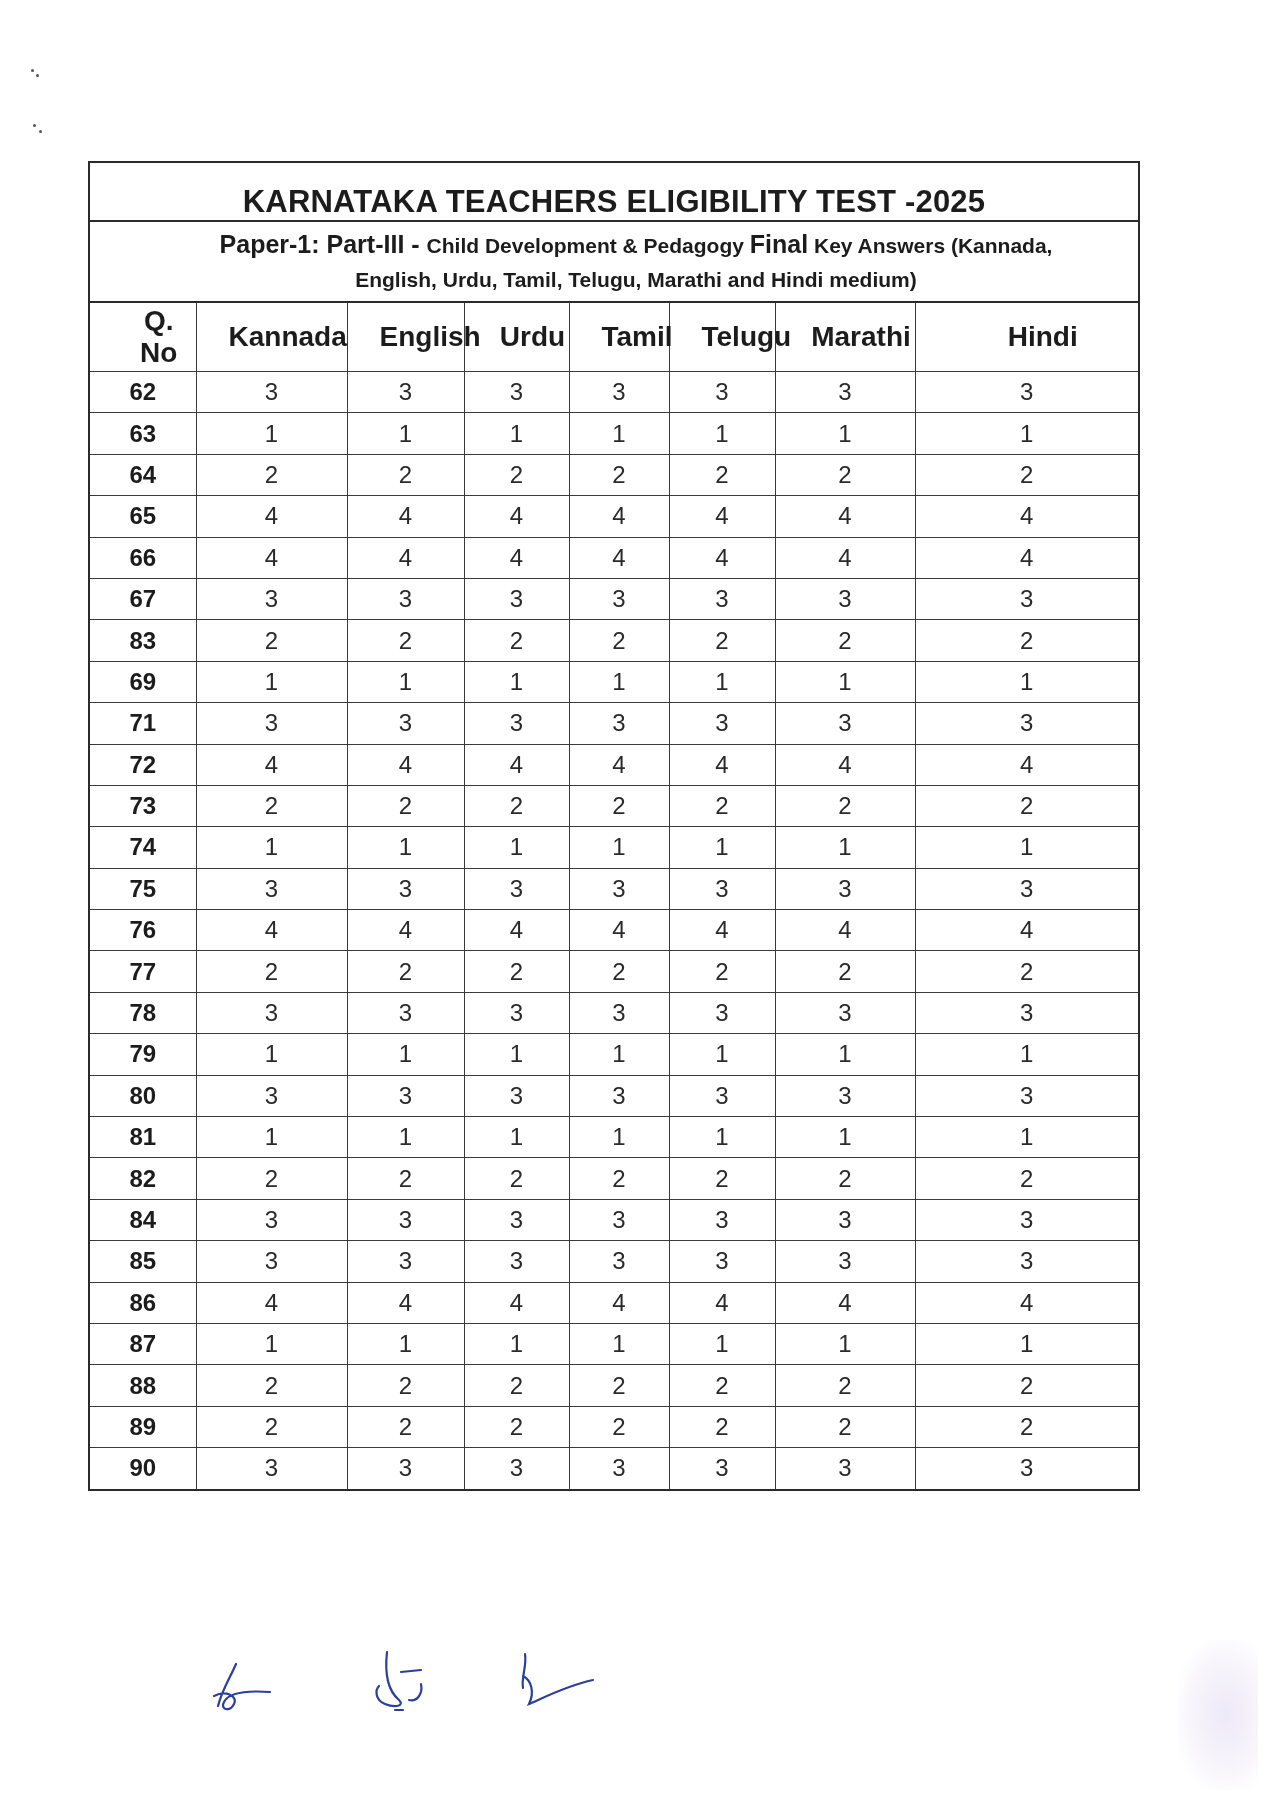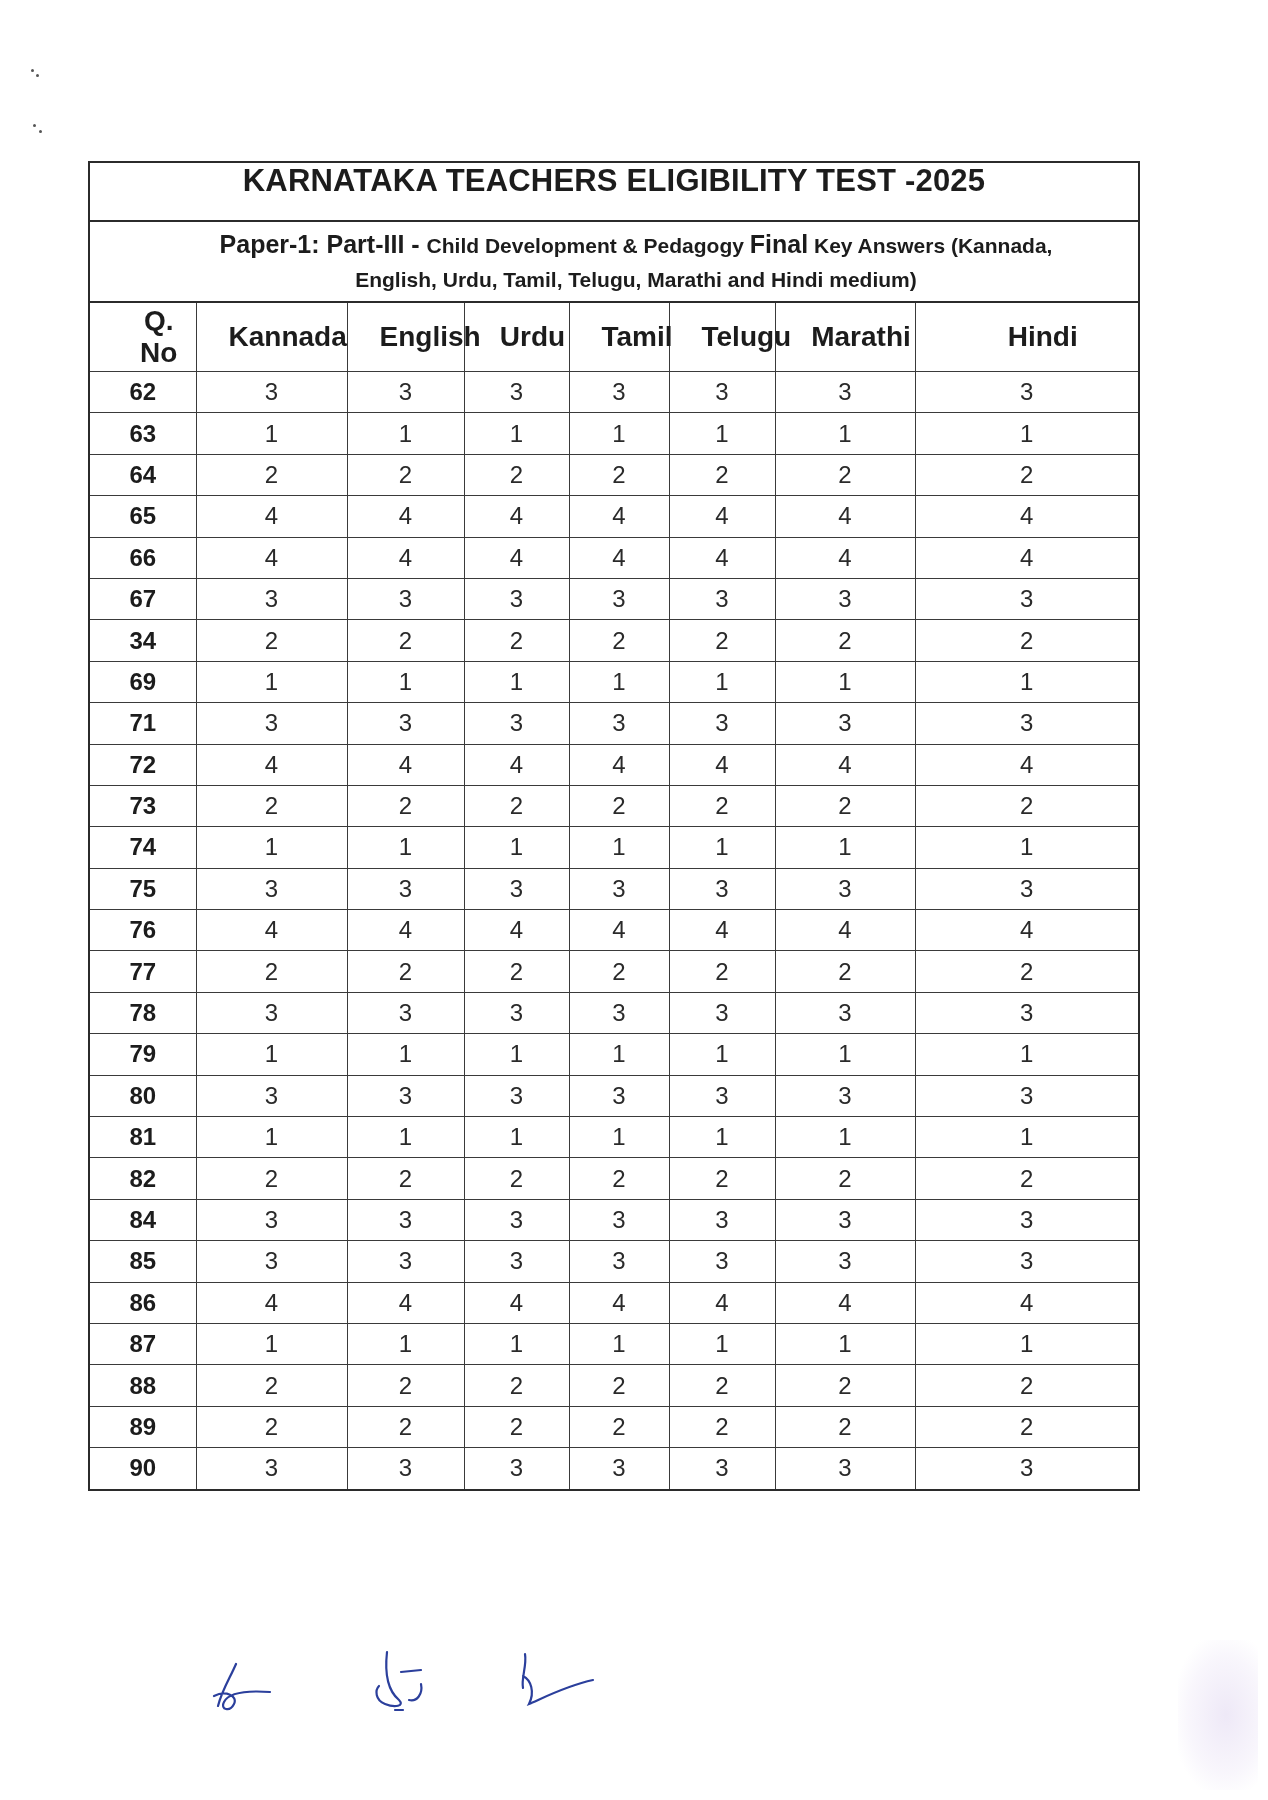--- a/index.html
+++ b/index.html
@@ -13,21 +13,21 @@
     .smudge {
       position: absolute; left: 1178px; top: 1640px; width: 80px; height: 150px;
       background: radial-gradient(ellipse at 60% 50%, rgba(236,230,246,0.9) 0%, rgba(244,240,250,0.6) 55%, rgba(255,255,255,0) 80%);
     }
     .sheet {
       position: absolute; left: 88px; top: 161px; width: 1052px;
       border: 2px solid #2b2b2b; box-sizing: border-box;
     }
     .title-row {
       height: 57px; border-bottom: 2px solid #2b2b2b;
-      display: flex; align-items: flex-start; justify-content: center;
+      display: flex; align-items: flex-end; justify-content: center;
       font-size: 31px; font-weight: bold; letter-spacing: 0.2px; color: #1c1c1c;
     }
     .subtitle-row {
       height: 79px; border-bottom: 2px solid #2b2b2b;
       display: flex; flex-direction: column; align-items: center; justify-content: center;
       font-weight: bold; line-height: 34px; color: #1c1c1c; text-align: center; padding-left: 44px;
     }
     .sub-line1 { font-size: 21px; }
     .sub-line1 .big { font-size: 25px; }
     .sub-line2 { font-size: 21px; }
@@ -147,21 +147,21 @@
           <td class="qno">67</td>
           <td>3</td>
           <td>3</td>
           <td>3</td>
           <td>3</td>
           <td>3</td>
           <td>3</td>
           <td>3</td>
         </tr>
         <tr>
-          <td class="qno">34</td>
+          <td class="qno">83</td>
           <td>2</td>
           <td>2</td>
           <td>2</td>
           <td>2</td>
           <td>2</td>
           <td>2</td>
           <td>2</td>
         </tr>
         <tr>
           <td class="qno">69</td>

